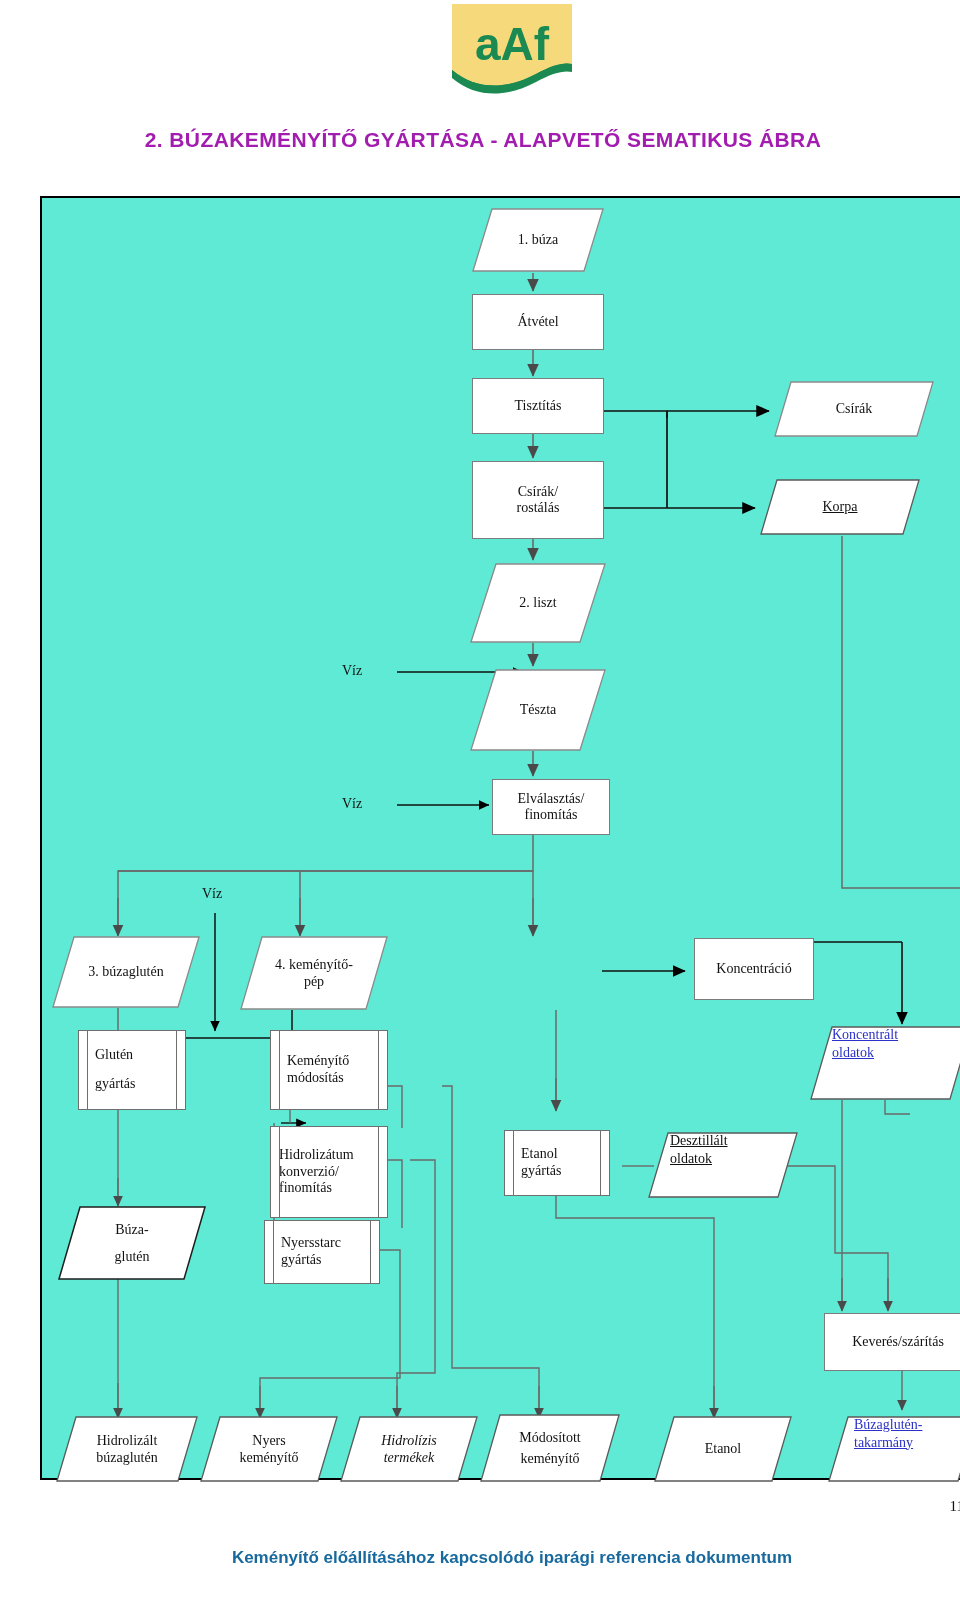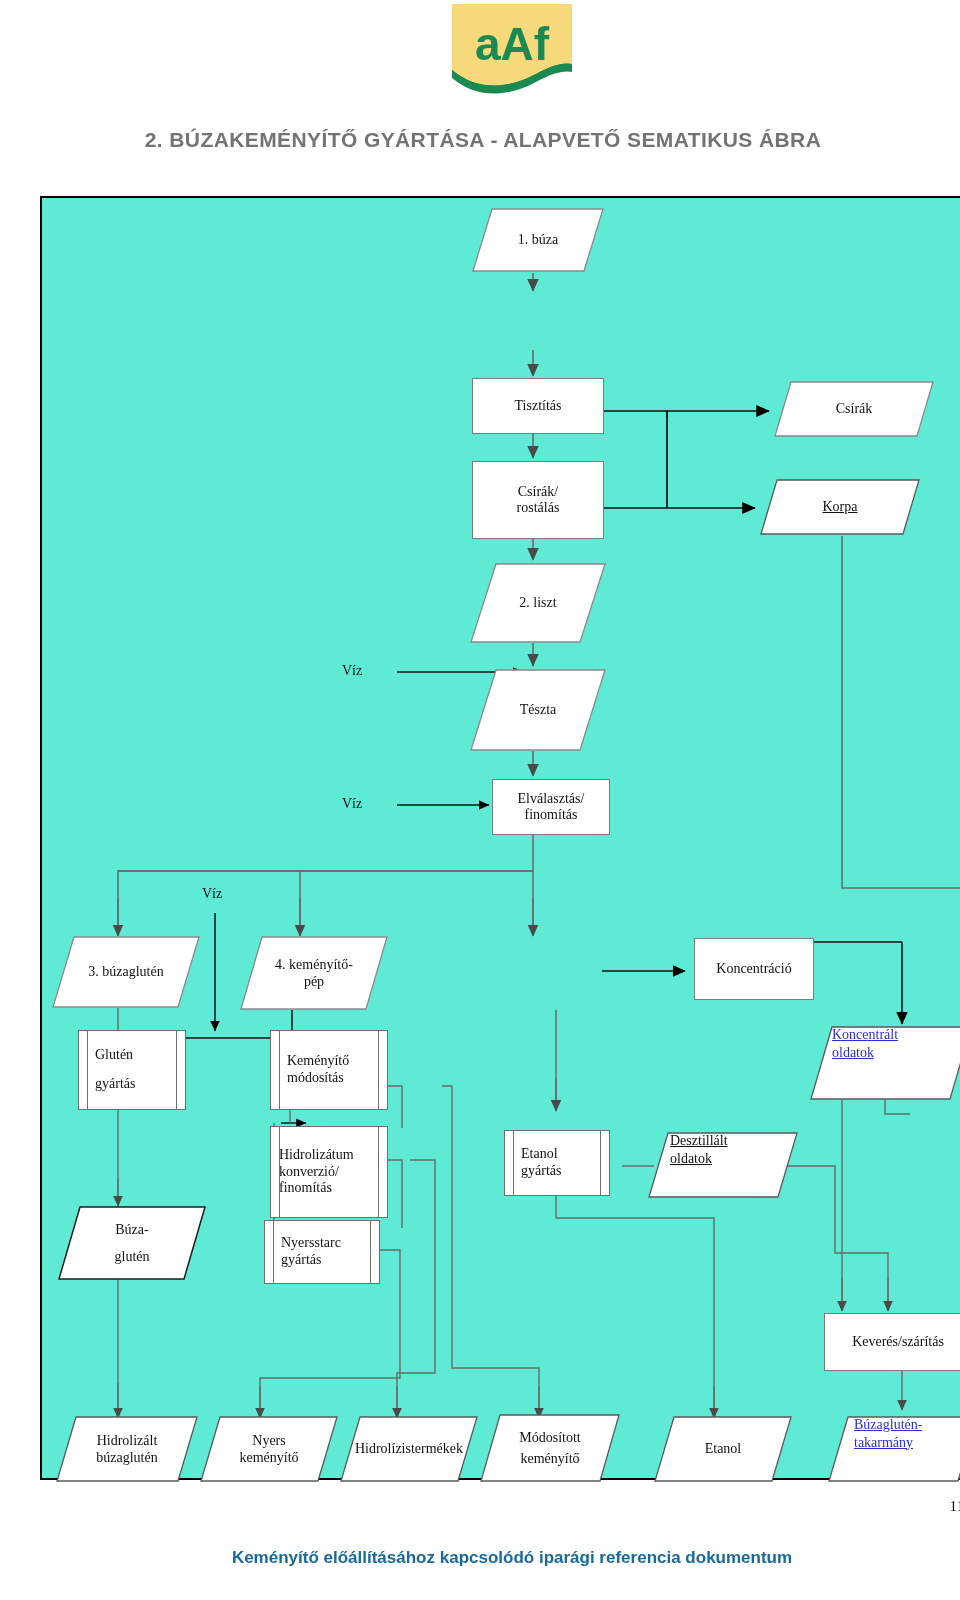--- a/index.html
+++ b/index.html
@@ -18,21 +18,21 @@
   .logo-svg{position:absolute;left:0;top:0;}
 
   
   .doc-title{
     position:absolute;left:0;top:128px;width:902px;
     text-align:center;
     font-family:"Liberation Sans", sans-serif;
     font-weight:bold;
     font-size:21px;
     letter-spacing:.4px;
-    color:#737373;
+    color:#a21caf;
   }
 
   
   .frame{
     position:absolute;left:8px;top:196px;width:944px;height:1284px;
     border:2px solid #000;
     box-sizing:border-box;
     background:#5eead4;
   }
 
@@ -272,20 +272,23 @@
       </g>
     </svg>
 
     <div class="para node" style="left:430px;top:10px;width:132px;height:64px;">
       <svg width="132" height="64">
           <polygon points="20,1 131,1 112,63 1,63" fill="#fff" stroke="#8a8a8a" stroke-width="1.3"></polygon>
         </svg>
       <div class="ptxt">1. búza</div>
     </div>
 
+    <div class="node rect" style="left:430px;top:96px;width:132px;height:56px;">
+      <span>Átvétel</span>
+    </div>
 
     <div class="node rect" style="left:430px;top:180px;width:132px;height:56px;">
       <span>Tisztítás</span>
     </div>
 
     <div class="node rect" style="left:430px;top:263px;width:132px;height:78px;flex-direction:column;">
       <span>Csírák/</span>
       <span>rostálás</span>
     </div>
 
@@ -429,21 +432,21 @@
       <div class="ptxt" style="flex-direction:column;">
         <span>Nyers</span>
         <span>keményítő</span>
       </div>
     </div>
 
     <div class="para node" style="left:298px;top:1218px;width:138px;height:66px;">
       <svg width="138" height="66">
           <polygon points="20,1 137,1 118,65 1,65" fill="#fff" stroke="#5a5a5a" stroke-width="1.3"></polygon>
         </svg>
-      <div class="ptxt" style="flex-direction:row;">
+      <div class="ptxt" style="flex-direction:column;font-style:italic;">
         <span>Hidrolízis</span>
         <span>termékek</span>
       </div>
     </div>
 
     <div class="para node" style="left:438px;top:1216px;width:140px;height:68px;">
       <svg width="140" height="68">
           <polygon points="20,1 139,1 120,67 1,67" fill="#fff" stroke="#5a5a5a" stroke-width="1.3"></polygon>
         </svg>
       <div class="ptxt" style="flex-direction:column;">

